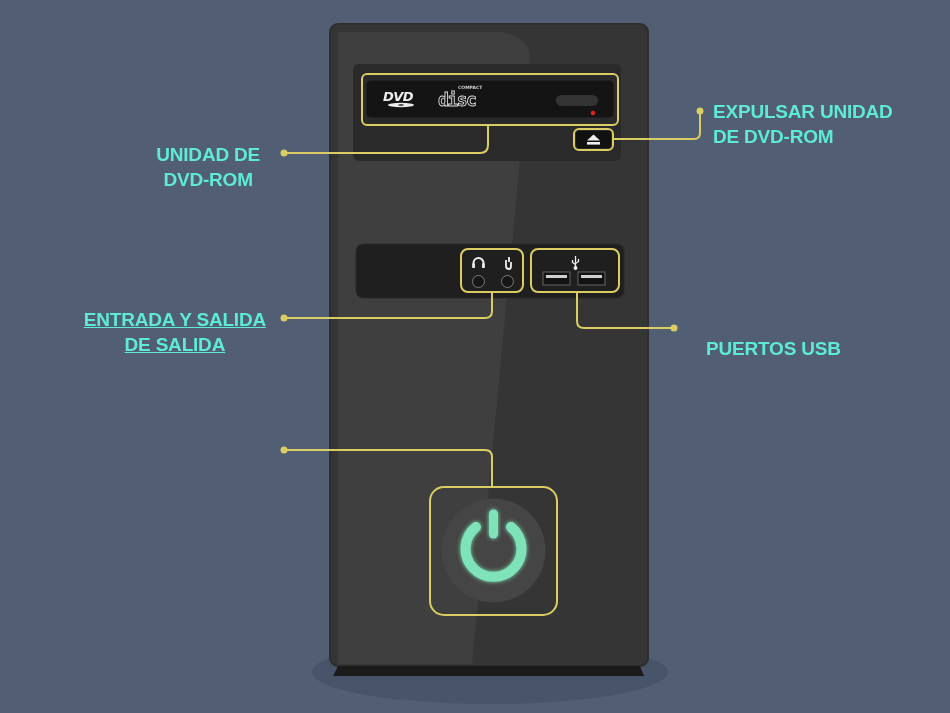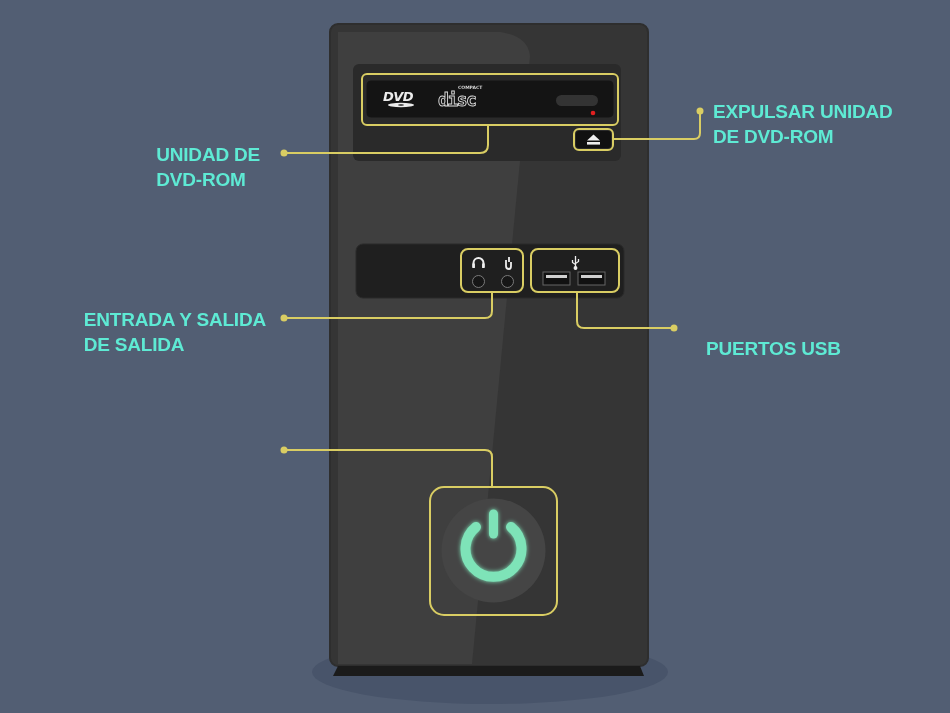--- a/index.html
+++ b/index.html
@@ -7,21 +7,21 @@
     width: 950px; height: 713px; overflow: hidden;
     background: #525e73;
     font-family: "Liberation Sans", "DejaVu Sans", sans-serif;
     position: relative;
   }
   .stage { position: absolute; left: 0; top: 0; width: 950px; height: 713px; }
   .label {
     position: absolute; color: #5eead4; font-weight: bold; font-size: 19px;
     line-height: 25px; letter-spacing: -0.2px; white-space: nowrap;
   }
-  .label.right { text-align: left; }
+  .label.right { text-align: center; }
   .label span { display: block; }
 </style>
 </head>
 <body>
 
 <div class="stage">
   <svg width="950" height="713" viewBox="0 0 950 713" xmlns="http://www.w3.org/2000/svg" style="position:absolute;left:0;top:0;">
     <defs>
       <filter id="glow" x="-50%" y="-50%" width="200%" height="200%">
         <feGaussianBlur stdDeviation="2.2" result="b"></feGaussianBlur>
@@ -132,21 +132,21 @@
   <div class="label right" style="right:690px; top:142px;">
     <span>UNIDAD DE</span>
     <span>DVD-ROM</span>
   </div>
 
   <div class="label" style="left:713px; top:99px;">
     <span>EXPULSAR UNIDAD</span>
     <span>DE DVD-ROM</span>
   </div>
 
-  <div class="label right" style="right:684px; top:307px;">
+  <div class="label right" style="right:684px; top:307px;text-decoration:underline;">
     <span>ENTRADA Y SALIDA</span>
     <span>DE SALIDA</span>
   </div>
 
   <div class="label" style="left:706px; top:316px;margin-top:20px;">
     <span>PUERTOS USB</span>
   </div>
 
 </div>
 

